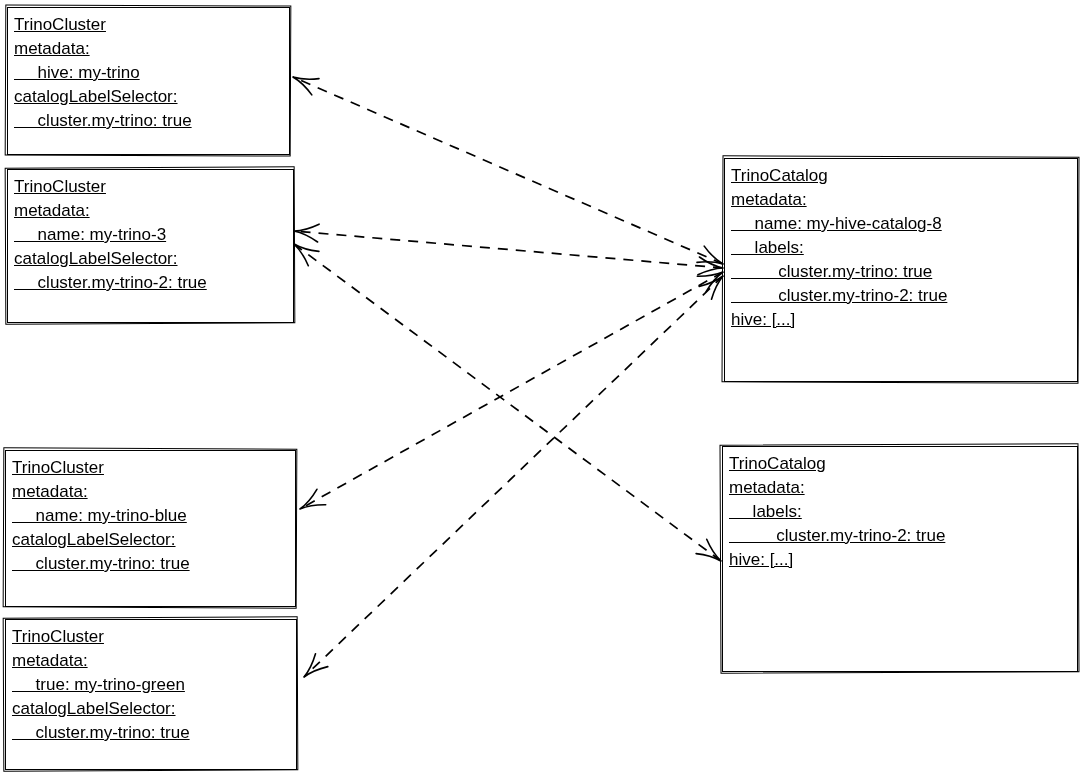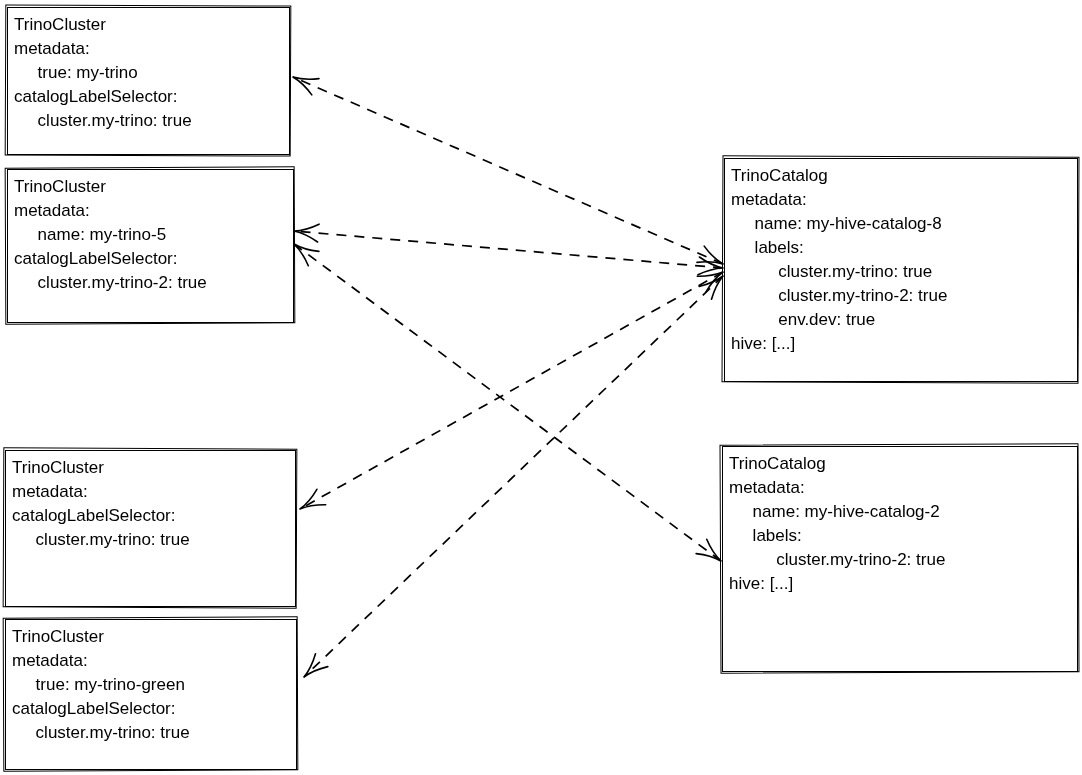--- a/index.html
+++ b/index.html
@@ -26,20 +26,21 @@
     inset: -3px -2px -2px -3px;
     border: 1.1px solid var(--line, #000);
     transform: rotate(-0.25deg);
     pointer-events: none;
   }
   .box:nth-of-type(odd)::before { transform: rotate(0.25deg); }
   .bline {
     white-space: pre;
     font-size: 17px;
     line-height: 24px;
+    text-decoration: underline;
   }
   svg.connections {
     position: absolute; left: 0; top: 0;
     pointer-events: none;
     z-index: 2;
   }
   path.arrow-line {
     fill: none;
     stroke: var(--line, #000);
     stroke-width: 1.7;
@@ -82,61 +83,60 @@
       <g>
         <path d="M 721 561 L 294 244" class="arrow-line"></path>
         <path d="M 308.3 265.7 Q 302.5 252.1 294.0 244.0 Q 304.2 249.8 318.9 251.4" class="arrow-head"></path>
         <path d="M 706.7 539.3 Q 712.5 552.9 721.0 561.0 Q 710.8 555.2 696.1 553.6" class="arrow-head"></path>
       </g>
     </svg>
 
   <div class="box" style="left:7px; top:7px; width:283px; height:148px;">
     <div class="bline">TrinoCluster</div>
     <div class="bline">metadata:</div>
-    <div class="bline">     true: my-trino</div>
+    <div class="bline">     hive: my-trino</div>
     <div class="bline">catalogLabelSelector:</div>
     <div class="bline">     cluster.my-trino: true</div>
   </div>
 
   <div class="box" style="left:7px; top:169px; width:287px; height:154px;">
     <div class="bline">TrinoCluster</div>
     <div class="bline">metadata:</div>
-    <div class="bline">     name: my-trino-5</div>
+    <div class="bline">     name: my-trino-3</div>
     <div class="bline">catalogLabelSelector:</div>
     <div class="bline">     cluster.my-trino-2: true</div>
   </div>
 
   <div class="box" style="left:5px; top:450px; width:291px; height:157px;">
     <div class="bline">TrinoCluster</div>
     <div class="bline">metadata:</div>
+    <div class="bline">     name: my-trino-blue</div>
     <div class="bline">catalogLabelSelector:</div>
     <div class="bline">     cluster.my-trino: true</div>
   </div>
 
   <div class="box" style="left:5px; top:619px; width:292px; height:151px;">
     <div class="bline">TrinoCluster</div>
     <div class="bline">metadata:</div>
     <div class="bline">     true: my-trino-green</div>
     <div class="bline">catalogLabelSelector:</div>
     <div class="bline">     cluster.my-trino: true</div>
   </div>
 
   <div class="box" style="left:724px; top:158px; width:354px; height:224px;">
     <div class="bline">TrinoCatalog</div>
     <div class="bline">metadata:</div>
     <div class="bline">     name: my-hive-catalog-8</div>
     <div class="bline">     labels:</div>
     <div class="bline">          cluster.my-trino: true</div>
     <div class="bline">          cluster.my-trino-2: true</div>
-    <div class="bline">          env.dev: true</div>
     <div class="bline">hive: [...]</div>
   </div>
 
   <div class="box" style="left:722px; top:446px; width:356px; height:226px;">
     <div class="bline">TrinoCatalog</div>
     <div class="bline">metadata:</div>
-    <div class="bline">     name: my-hive-catalog-2</div>
     <div class="bline">     labels:</div>
     <div class="bline">          cluster.my-trino-2: true</div>
     <div class="bline">hive: [...]</div>
   </div>
 
 </div>
 
 </body></html>

